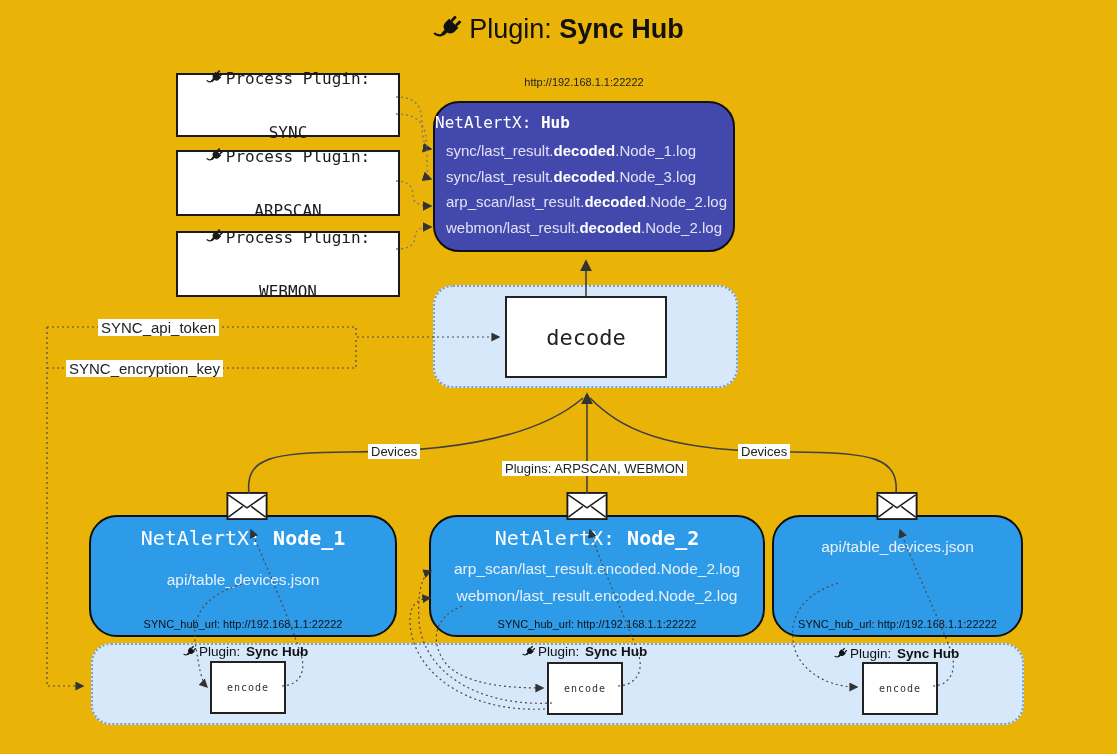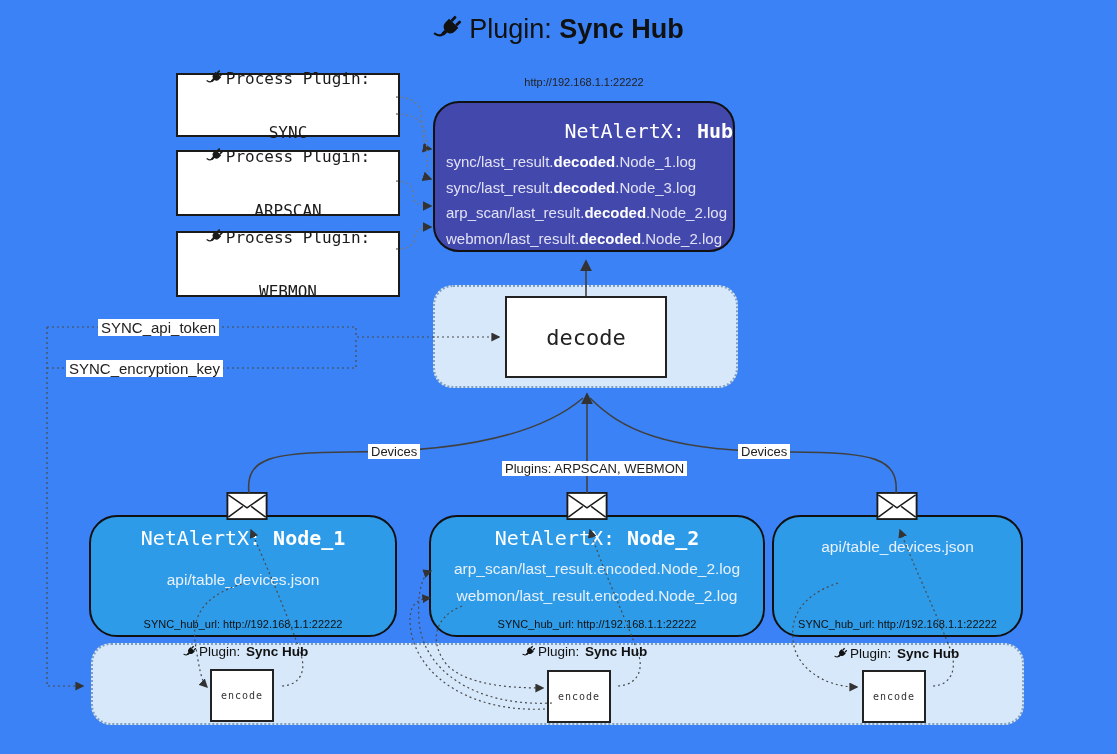--- a/index.html
+++ b/index.html
@@ -1,37 +1,37 @@
 <!DOCTYPE html>
 <html><head>
 <meta charset="utf-8">
 <style>
   html,body{margin:0;padding:0;background:#fff;}
   #canvas{position:relative;width:1117px;height:754px;overflow:hidden;
-          font-family:"Liberation Sans",sans-serif;color:#1a1a1a;background:#3b82f6;}
+          font-family:"Liberation Sans",sans-serif;color:#1a1a1a;background:#eab308;}
   .abs{position:absolute;}
   .mono{font-family:"DejaVu Sans Mono",monospace;}
   .pre{white-space:pre;}
 
   
   .diagram-title{left:0;top:14px;width:1117px;text-align:center;font-size:27px;color:#111;}
   .diagram-title .plug{width:30px;height:30px;vertical-align:-6px;margin-right:6px;}
 
   
   .proc-box{left:176px;width:220px;height:60px;background:#fff;border:2px solid #1a1a1a;
             display:flex;flex-direction:column;align-items:center;justify-content:center;
             font-size:16px;z-index:2;gap:35px;}
   .proc-box .row1{display:flex;align-items:center;gap:2px;}
   .proc-box .plug{width:18px;height:18px;}
 
   
   .hub-url{left:433px;top:76px;width:302px;text-align:center;font-size:11px;color:#222;z-index:2;}
   .hub-box{left:433px;top:101px;width:302px;height:151px;background:#4348ac;border:2px solid #111;
            border-radius:26px;box-sizing:border-box;z-index:2;color:#fff;}
-  .hub-title{text-align:right;font-size:20px;margin-top:16px;}
+  .hub-title{text-align:left;font-size:16px;margin-top:10px;}
   .hub-logs{margin-top:6px;padding-left:11px;font-size:15px;line-height:25.5px;color:#e2e2f5;}
   .hub-logs b{color:#fff;}
 
   
   .panel{background:#d7e8fa;border:2px dotted #7e9fc4;border-radius:20px;box-sizing:border-box;z-index:1;}
   .decode-panel{left:433px;top:285px;width:305px;height:103px;}
   .decode-box{left:505px;top:296px;width:162px;height:82px;background:#fff;border:2px solid #222;
               box-sizing:border-box;display:flex;align-items:center;justify-content:center;
               font-size:22px;color:#222;z-index:2;}
 
@@ -44,23 +44,23 @@
   .node-title{text-align:center;font-size:20px;margin-top:9px;}
   .node-files{margin-top:16px;text-align:center;font-size:15.5px;color:#e8f1fb;line-height:27px;}
   .node-files.two{margin-top:5px;}
   .node-url{position:absolute;bottom:5px;left:0;width:100%;text-align:center;font-size:11px;color:#111;}
 
   
   .envelope{width:42px;height:28px;z-index:3;}
 
   
   .strip{left:91px;top:643px;width:933px;height:82px;}
-  .enc-box{top:661px;width:64px;height:53px;background:#fff;border:2px solid #222;box-sizing:border-box;
+  .enc-box{top:661px;width:76px;height:53px;background:#fff;border:2px solid #222;box-sizing:border-box;
            display:flex;align-items:center;justify-content:center;font-size:10px;letter-spacing:1px;
-           color:#333;z-index:2;margin-top:8px;}
+           color:#333;z-index:2;}
   .enc-label{top:644px;font-size:13.5px;color:#111;display:flex;align-items:center;gap:2px;z-index:3;}
   .enc-label .plug{width:14px;height:14px;}
 
   
   #wires{position:absolute;left:0;top:0;width:1117px;height:754px;z-index:5;pointer-events:none;}
   .dot-gray{stroke:#777;stroke-width:1.3;fill:none;stroke-dasharray:2 3;}
   .dot-dark{stroke:#4a4a4a;stroke-width:1.2;fill:none;stroke-dasharray:2 3;}
   .solid{stroke:#404040;stroke-width:1.6;fill:none;}
 </style>
 </head>

